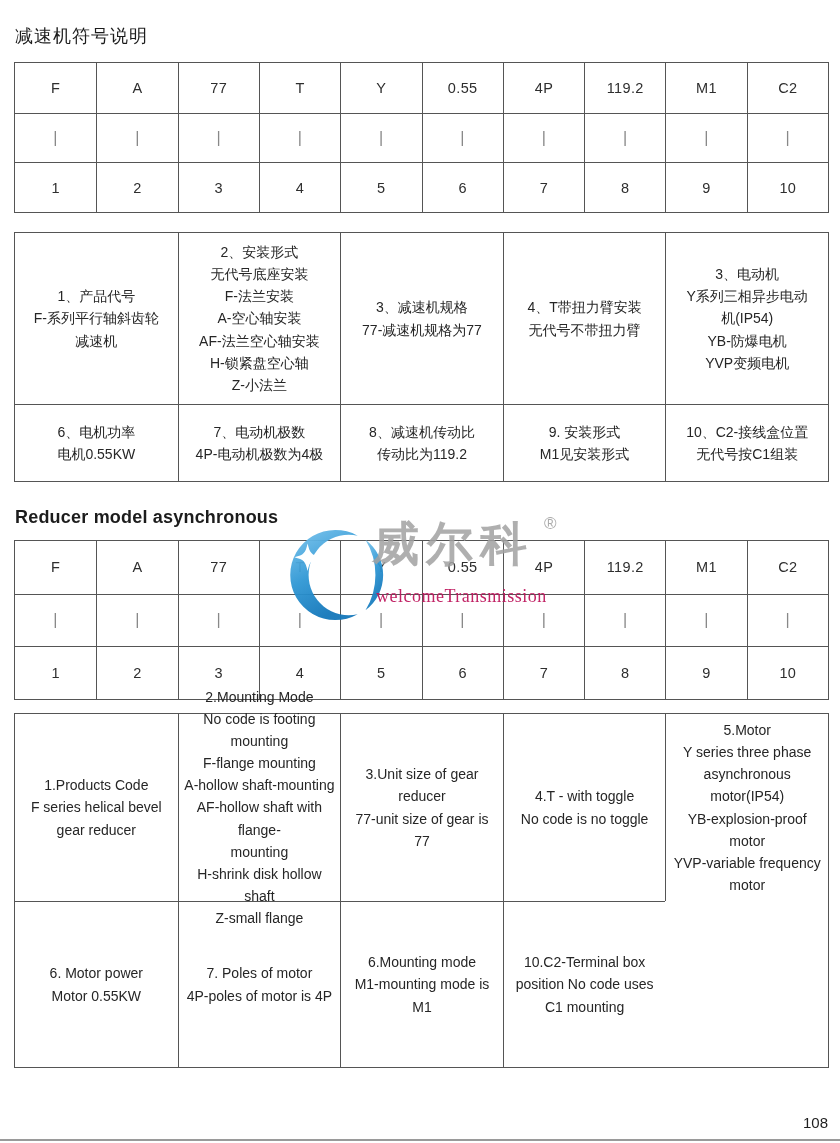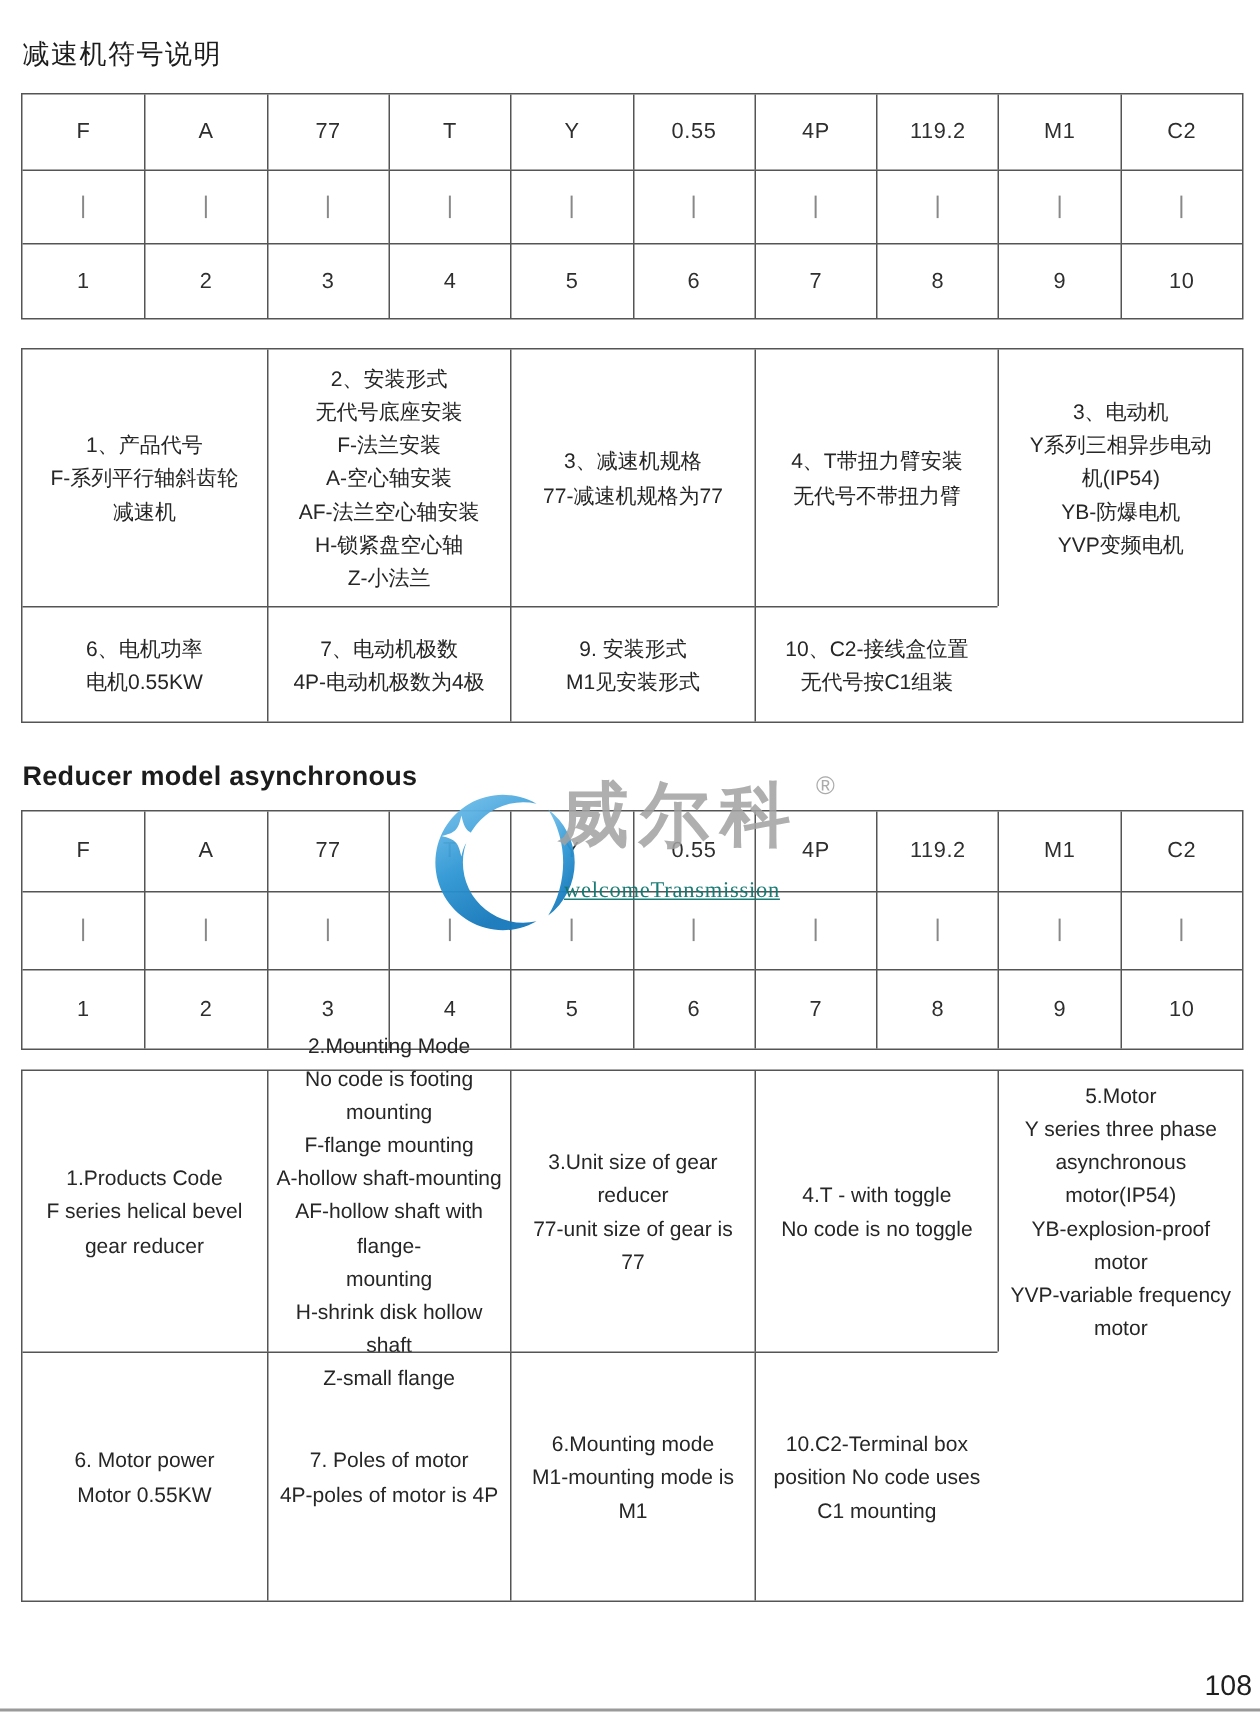--- a/index.html
+++ b/index.html
@@ -68,28 +68,27 @@
     font-size:47px; font-weight:700; color:#a2a2a2;
     letter-spacing:7px; opacity:0.85; line-height:1;
     font-family:Liberation Mono, monospace;
   }
   .wm-reg {
     position:absolute; left:258px; top:0px;
     font-size:17px; color:#a2a2a2; opacity:0.9;
   }
   .wm-en {
     position:absolute; left:90px; top:72px;
-    font-size:15px; color:#0f766e; letter-spacing:0.5px; opacity:0.95;
+    font-size:18px; color:#be185d; letter-spacing:0.5px; opacity:0.95;
     font-family:"Liberation Serif","DejaVu Serif",serif;
-    text-decoration:underline;
   }
 
   .page-number {
     position:absolute; left:803px; top:1114px;
-    font-size:19px; color:#1f1f1f;
+    font-size:15px; color:#1f1f1f;
   }
   .bottom-rule {
     position:absolute; left:0; top:1139px; width:840px; height:2px;
     background:#9a9a9a;
   }
 </style>
 </head>
 <body>
 
 <div class="page">
@@ -146,20 +145,22 @@
 无代号不带扭力臂</div>
     <div class="cell">3、电动机
 Y系列三相异步电动
 机(IP54)
 YB-防爆电机
 YVP变频电机</div>
     <div class="cell">6、电机功率
 电机0.55KW</div>
     <div class="cell">7、电动机极数
 4P-电动机极数为4极</div>
+    <div class="cell">8、减速机传动比
+传动比为119.2</div>
     <div class="cell">9. 安装形式
 M1见安装形式</div>
     <div class="cell">10、C2-接线盒位置
 无代号按C1组装</div>
   </div>
 
   <div class="title title-en">Reducer model asynchronous</div>
 
   <div class="codes-grid codes-grid-2">
     <div class="cell code">F</div>

